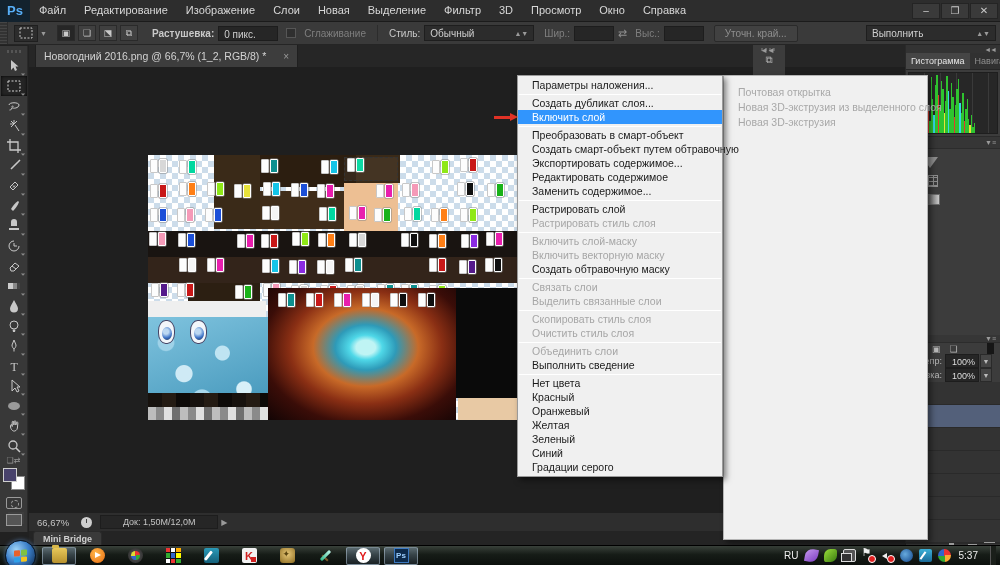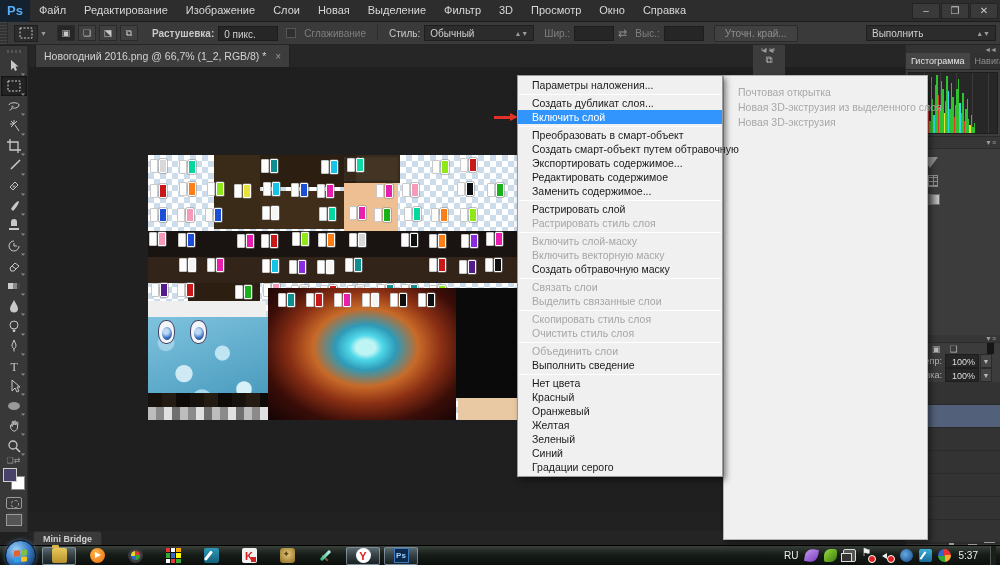--- a/index.html
+++ b/index.html
@@ -60,21 +60,21 @@
   .sw-fg{position:absolute;left:0;top:0;width:14px;height:14px;background:#48426b;border:1px solid #cfcfcf;z-index:2;}
   .sw-bg{position:absolute;right:0;bottom:0;width:14px;height:14px;background:#ffffff;border:1px solid #8a8a8a;}
   .qmask{width:16px;height:12px;border:1px solid #9a9a9a;border-radius:2px;margin:3px 0;position:relative;}
   .qmask::after{content:"";position:absolute;left:4px;top:2px;width:6px;height:6px;border:1px dashed #9a9a9a;border-radius:50%;}
   .smode{width:16px;height:12px;border:1px solid #9a9a9a;background:#555;margin:2px 0;box-shadow:2px -2px 0 #3e3e3e;}
 
   
   #tabbar{position:absolute;left:29px;top:45px;right:95px;height:22px;background:#262626;z-index:10;}
   .doc-tab{position:absolute;left:6px;top:0;height:22px;background:#3d3d3d;border-right:1px solid #1f1f1f;
            border-left:1px solid #1f1f1f;color:#d2d2d2;font-size:10.5px;display:flex;align-items:center;
-           padding:0 8px;gap:9px;}
+           padding:0 8px;gap:17px;}
   .doc-close{color:#9a9a9a;font-size:10px;}
   .dock-strip{position:absolute;left:753px;top:45px;width:32px;height:30px;background:#3c3c3c;z-index:11;
               display:flex;flex-direction:column;align-items:center;}
   .dock-strip .dd{width:16px;height:3px;margin-top:3px;background:repeating-linear-gradient(90deg,#606060 0 2px,transparent 2px 4px);}
   .dock-strip .ic{color:#b5b5b5;font-size:10px;margin-top:3px;}
   .collapse-arrows{position:absolute;top:46px;color:#9a9a9a;font-size:8px;letter-spacing:-1px;z-index:12;}
 
   
   #pasteboard{position:absolute;left:29px;top:67px;right:95px;bottom:52px;background:#1f1f1f;z-index:5;}
   #canvas-image{position:absolute;left:148px;top:155px;width:372px;height:265px;z-index:6;
@@ -828,20 +828,26 @@
         <div class="layers-fill"></div>
         <div class="lbot">
           <span class="lfolder"></span>
           <span class="lnew"></span>
           <span class="ltrash"></span>
         </div>
       </div>
     </div>
   </div>
 
+  <div id="statusbar">
+    <span class="zoom-val">66,67%</span>
+    <span class="clockic"></span>
+    <div class="docfield">Док: 1,50M/12,0M</div>
+    <span class="docarrow">▶</span>
+  </div>
   <div id="mbrow">
     <div class="mb-tab">Mini Bridge</div>
   </div>
   <div class="smode-corner">
       <div class="a"></div>
       <div class="b"></div>
     </div>
 
   <div id="ctxmenu">
       <div class="cmi">Параметры наложения...</div>

